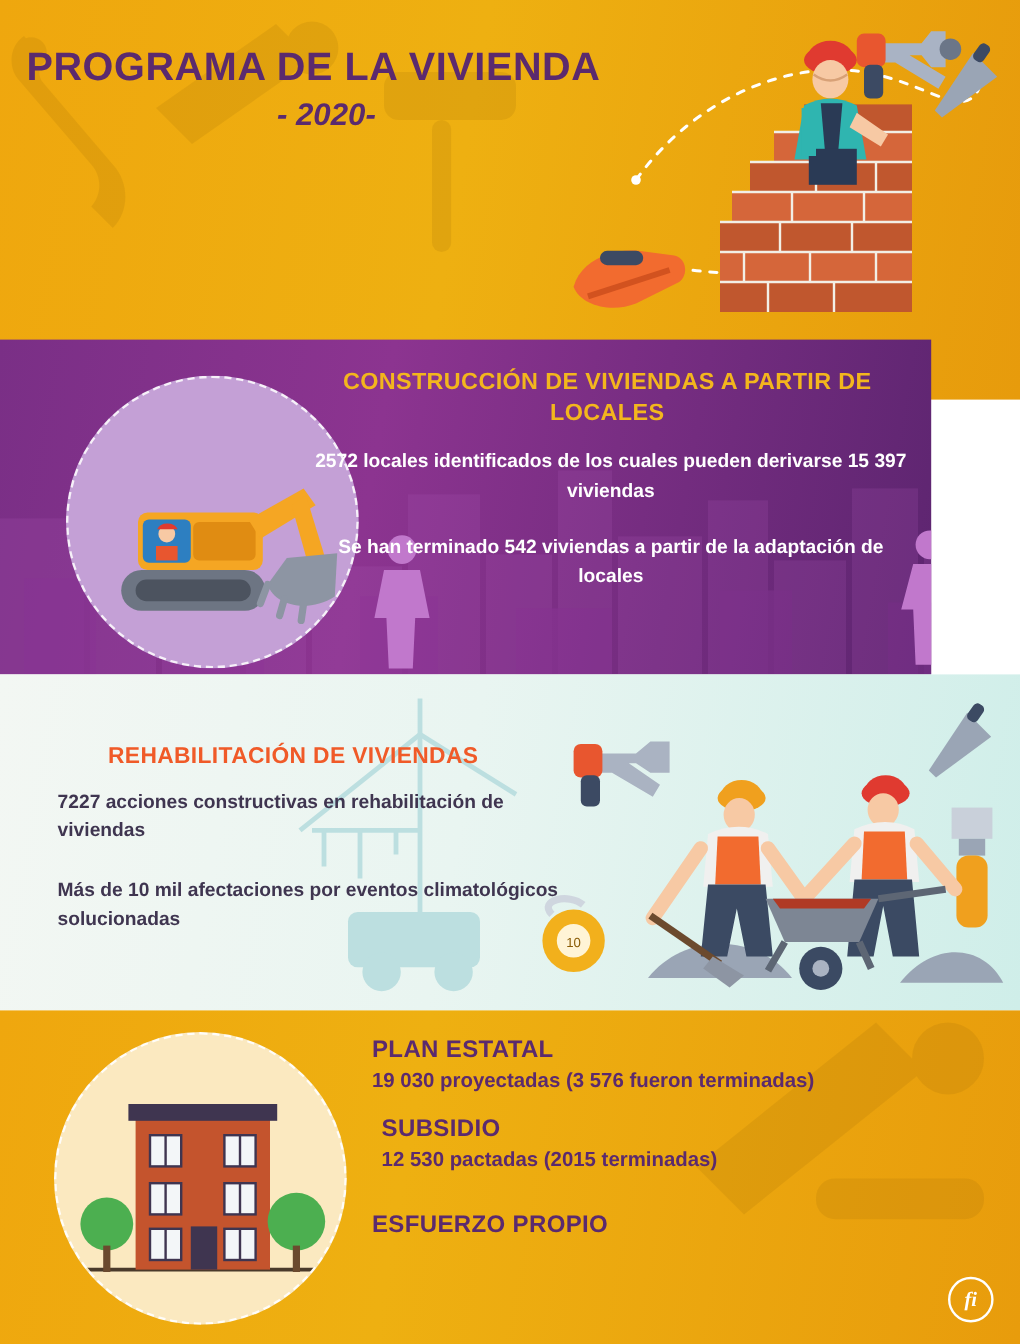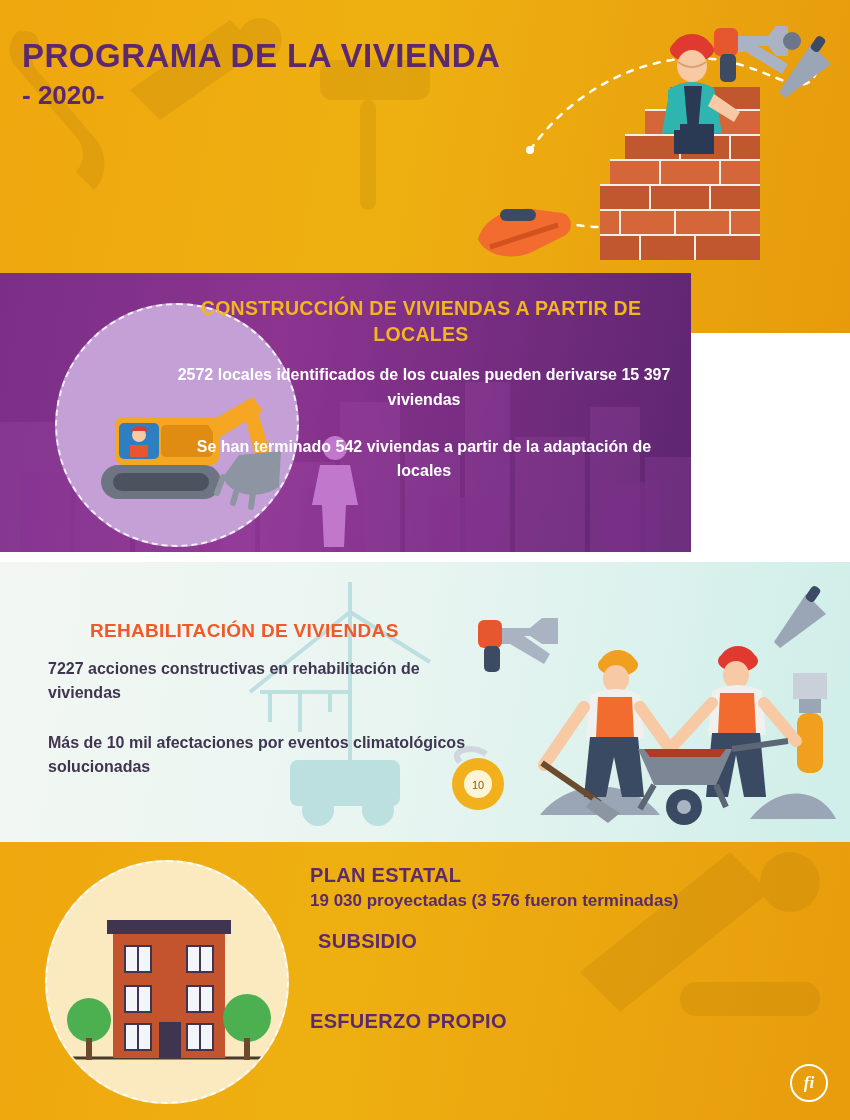--- a/index.html
+++ b/index.html
@@ -38,41 +38,42 @@
     font-weight: bold;
     color: #5b2a6e;
     letter-spacing: 0.5px;
     line-height: 1.12;
     width: 520px;
   }
   .title-year {
     position: absolute;
     left: 22px; top: 80px;
     width: 500px;
-    text-align: left;
+    text-align: center;
     font-size: 26px;
     font-weight: bold;
     color: #5b2a6e;
+    font-style: italic;
   }
   .hdr-lines {
     position: absolute;
     left: 40px; top: 140px;
     width: 520px;
     color: #ffffff;
     font-size: 16.5px;
     font-weight: bold;
     line-height: 1.55;
   }
   .hdr-lines p { margin: 0 0 10px 0; }
 
   
   .sec-purple {
     position: absolute;
-    left: 0; top: 273px;
-    width: 691px; height: 279px;
+    left: 0; top: 283px;
+    width: 776px; height: 279px;
     background: linear-gradient(100deg, #7a2f86 0%, #8c3490 40%, #5d2570 100%);
     overflow: hidden;
   }
   .city-sky {
     position: absolute;
     left: 0; bottom: 0;
     width: 850px; height: 200px;
     opacity: 0.35;
   }
   .sec2-title {
@@ -482,20 +483,21 @@
         <rect x="197" y="176" width="6" height="22" fill="#6b4a2e"></rect>
       </svg>
     </div>
 
     <div class="prog-block blk1">
       <p class="prog-title">PLAN ESTATAL</p>
       <p class="prog-text">19 030 proyectadas (3 576 fueron terminadas)</p>
     </div>
     <div class="prog-block blk2">
       <p class="prog-title">SUBSIDIO</p>
+      <p class="prog-text">12 530 pactadas (2015 terminadas)</p>
     </div>
     <div class="prog-block blk3">
       <p class="prog-title">ESFUERZO PROPIO</p>
     </div>
 
     <div class="logo-mark">fi</div>
   </div>
 
 </div>
 

